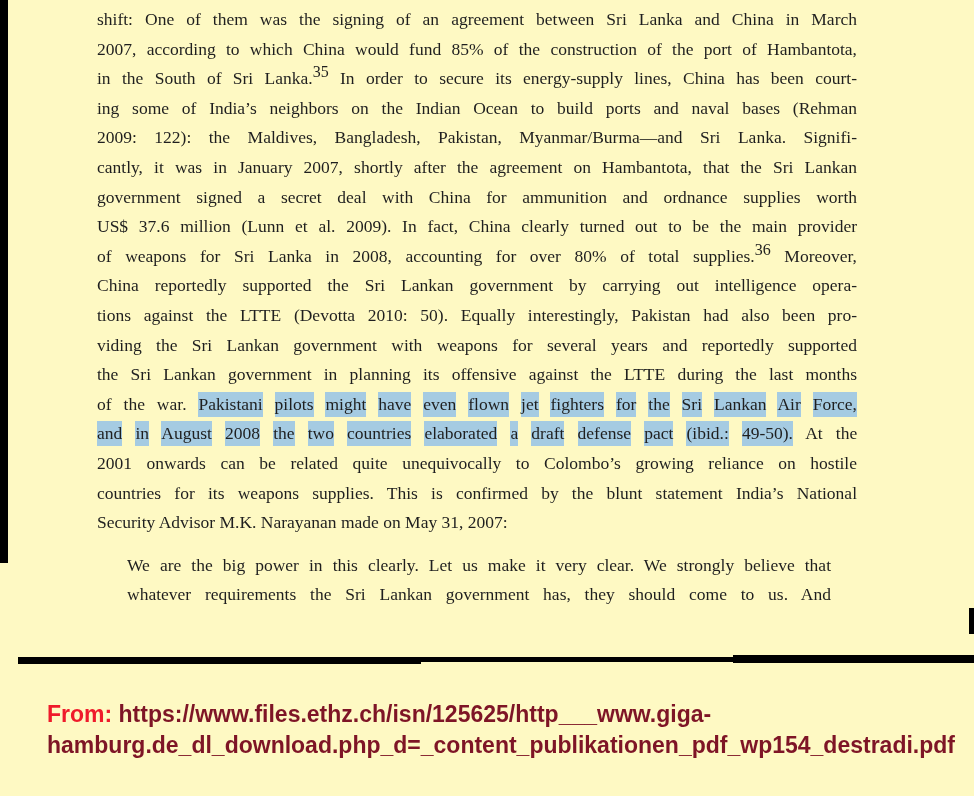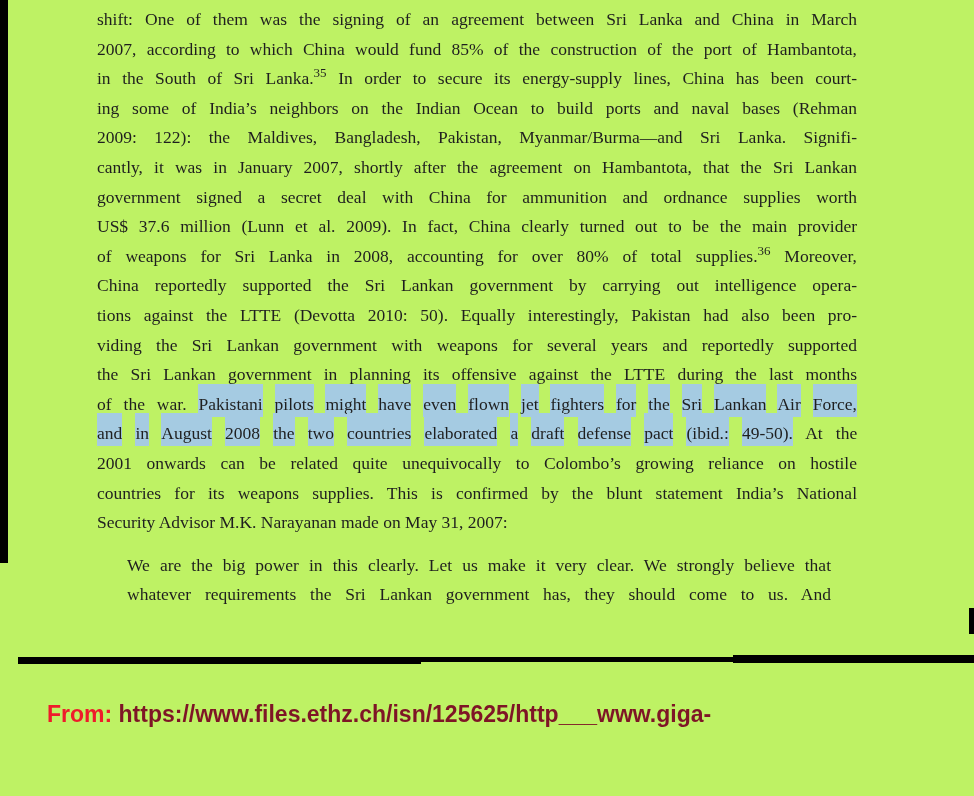--- a/index.html
+++ b/index.html
@@ -3,43 +3,43 @@
 <meta charset="utf-8">
 <style>
   html, body { margin: 0; padding: 0; }
   body {
     width: 974px; height: 796px;
     background: #ffffff;
     position: relative;
     overflow: hidden;
     font-family: "Liberation Serif", "DejaVu Serif", serif;
   }
-  .page { position: absolute; inset: 0; background: #bef264; text-decoration: underline; }
+  .page { position: absolute; inset: 0; background: #fef9c3; text-decoration: underline; }
 
   
   .left-bar   { position: absolute; left: 0;    top: 0;    width: 8px;  height: 563px; background: #000; }
   .right-tick { position: absolute; left: 969px; top: 608px; width: 5px; height: 26px;  background: #000; }
   .divider-a  { position: absolute; left: 18px;  top: 657px; width: 403px; height: 7px; background: #000; }
   .divider-b  { position: absolute; left: 420px; top: 657px; width: 314px; height: 5px; background: #000; }
   .divider-c  { position: absolute; left: 733px; top: 655px; width: 241px; height: 8px; background: #000; }
 
   
   #body-text {
     position: absolute; left: 97px; top: 5px; width: 760px;
     color: #1f1f1f; font-size: 17.5px;
   }
   .line {
     height: 29.6px; line-height: 29.6px;
     text-align: justify; text-align-last: justify;
   }
   .line.align-left { text-align: center; text-align-last: left; }
   .line.indent { margin-left: 30px; margin-right: 26px; }
   .line.gap { margin-top: 13px; }
-  .hl { background: var(--highlight, #a5cbe2); padding: 10px 0 3px 0; }
-  sup { font-size: 13px; vertical-align: super; line-height: 0; }
+  .hl { background: var(--highlight, #a5cbe2); padding: 2px 0 3px 0; }
+  sup { font-size: 16px; vertical-align: super; line-height: 0; }
 
   
   #source {
     position: absolute; left: 47px; top: 699px; width: 860px;
     font-family: "Liberation Sans", sans-serif;
     font-weight: 700; font-size: 23px; line-height: 31px;
     color: var(--url_maroon, #7e1526);
   }
   #source .from-label { color: var(--label_red, #ef1b2b); }
 </style>
@@ -72,15 +72,16 @@
       <div class="line"><span class="hl">and</span><span> </span><span class="hl">in</span><span> </span><span class="hl">August</span><span> </span><span class="hl">2008</span><span> </span><span class="hl">the</span><span> </span><span class="hl">two</span><span> </span><span class="hl">countries</span><span> </span><span class="hl">elaborated</span><span> </span><span class="hl">a</span><span> </span><span class="hl">draft</span><span> </span><span class="hl">defense</span><span> </span><span class="hl">pact</span><span> </span><span class="hl">(ibid.:</span><span> </span><span class="hl">49-50).</span><span> At the</span></div>
       <div class="line"><span>2001 onwards can be related quite unequivocally to Colombo’s growing reliance on hostile</span></div>
       <div class="line"><span>countries for its weapons supplies. This is confirmed by the blunt statement India’s National</span></div>
       <div class="line align-left"><span>Security Advisor M.K. Narayanan made on May 31, 2007:</span></div>
       <div class="line indent gap"><span>We are the big power in this clearly. Let us make it very clear. We strongly believe that</span></div>
       <div class="line indent"><span>whatever requirements the Sri Lankan government has, they should come to us. And</span></div>
     </div>
 
   <div id="source">
     <div class="src-line"><span class="from-label">From:</span><span> </span><span>https://www.files.ethz.ch/isn/125625/http___www.giga-</span></div>
+    <div class="src-line">hamburg.de_dl_download.php_d=_content_publikationen_pdf_wp154_destradi.pdf</div>
   </div>
 
 </div>
 
 </body></html>

